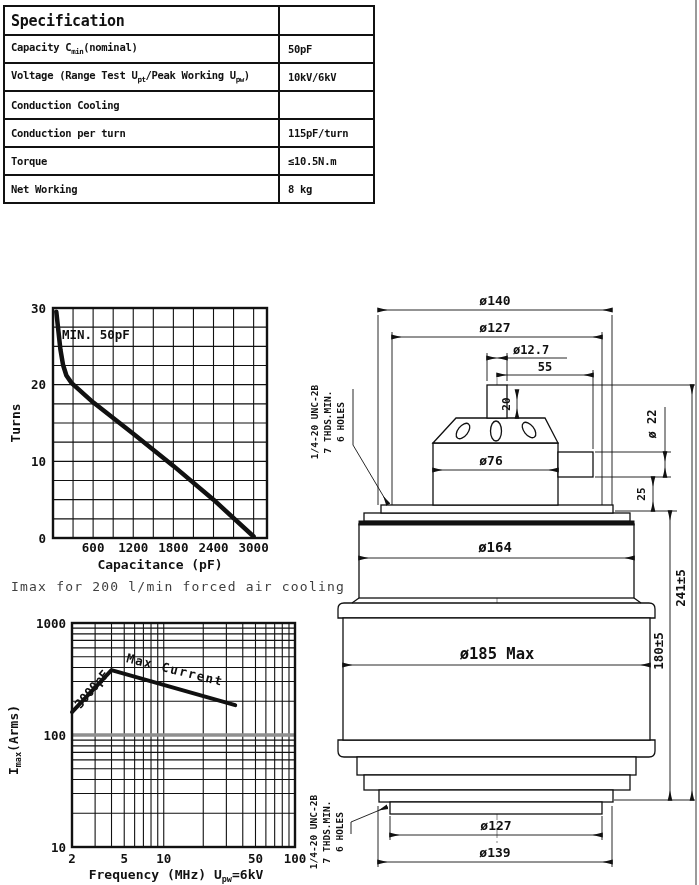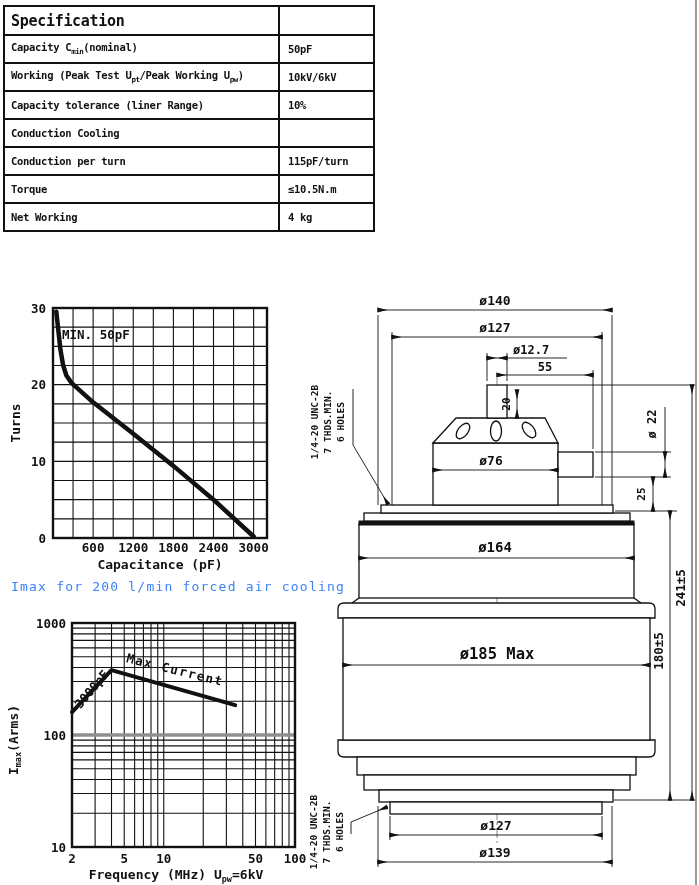--- a/index.html
+++ b/index.html
@@ -21,21 +21,21 @@
   
   svg text{font:bold 12.5px "DejaVu Sans Mono",monospace;fill:#111;}
   svg .axl{font:bold 13px "DejaVu Sans Mono",monospace;}
   .chart1{position:absolute;left:0;top:293px;}
   .chart2{position:absolute;left:0;top:610px;}
 
   
   .midtext1{position:absolute;left:15px;top:558px;font:bold 13px "Liberation Sans",sans-serif;
             color:#111;white-space:nowrap;}
   .midtext2{position:absolute;left:11px;top:579px;font:13px "DejaVu Sans Mono",monospace;
-            letter-spacing:1.2px;color:#3b82f6;white-space:nowrap;}
+            letter-spacing:1.2px;color:#404040;white-space:nowrap;}
 
   
   .drawing{position:absolute;left:305px;top:285px;}
   .drawing .geo{stroke:#111;stroke-width:1.3;fill:#fff;}
   .drawing .geofill{stroke:#111;stroke-width:1;fill:#111;}
   .drawing .dim{stroke:#111;stroke-width:0.9;fill:none;}
   .drawing text{font:bold 12px "DejaVu Sans Mono",monospace;fill:#111;}
   .drawing .t13{font-size:13px;} .drawing .t14{font-size:14px;}
   .drawing .t15{font-size:15.5px;} .drawing .t11{font-size:11px;}
   .drawing .t95{font-size:9.5px;} .drawing .t12{font-size:12.5px;}
@@ -50,42 +50,38 @@
     <tbody id="spec-body">
         <tr class="hdr">
           <td style="width: 267px;">Specification</td>
           <td class="val"></td>
         </tr>
         <tr>
           <td><span>Capacity C</span><sub>min</sub><span>(nominal)</span></td>
           <td class="val">50pF</td>
         </tr>
         <tr>
-          <td><span>Working (Peak Test U</span><sub>pt</sub><span>/Peak Working U</span><sub>pw</sub><span>)</span></td>
+          <td><span>Voltage (Range Test U</span><sub>pt</sub><span>/Peak Working U</span><sub>pw</sub><span>)</span></td>
           <td class="val">10kV/6kV</td>
-        </tr>
-        <tr>
-          <td><span>Capacity tolerance (liner Range)</span></td>
-          <td class="val">10%</td>
         </tr>
         <tr>
           <td><span>Conduction Cooling</span></td>
           <td class="val"></td>
         </tr>
         <tr>
           <td><span>Conduction per turn</span></td>
           <td class="val">115pF/turn</td>
         </tr>
         <tr>
           <td><span>Torque</span></td>
           <td class="val">≤10.5N.m</td>
         </tr>
         <tr>
           <td><span>Net Working</span></td>
-          <td class="val">4 kg</td>
+          <td class="val">8 kg</td>
         </tr>
       </tbody>
   </table>
 
   <svg class="chart1" id="chart-turns" width="292" height="285" viewBox="0 0 292 285">
       <g stroke="#111" stroke-width="1.1">
         <line x1="73.0625" y1="15" x2="73.0625" y2="245"></line>
         <line x1="93.125" y1="15" x2="93.125" y2="245"></line>
         <line x1="113.1875" y1="15" x2="113.1875" y2="245"></line>
         <line x1="133.25" y1="15" x2="133.25" y2="245"></line>

